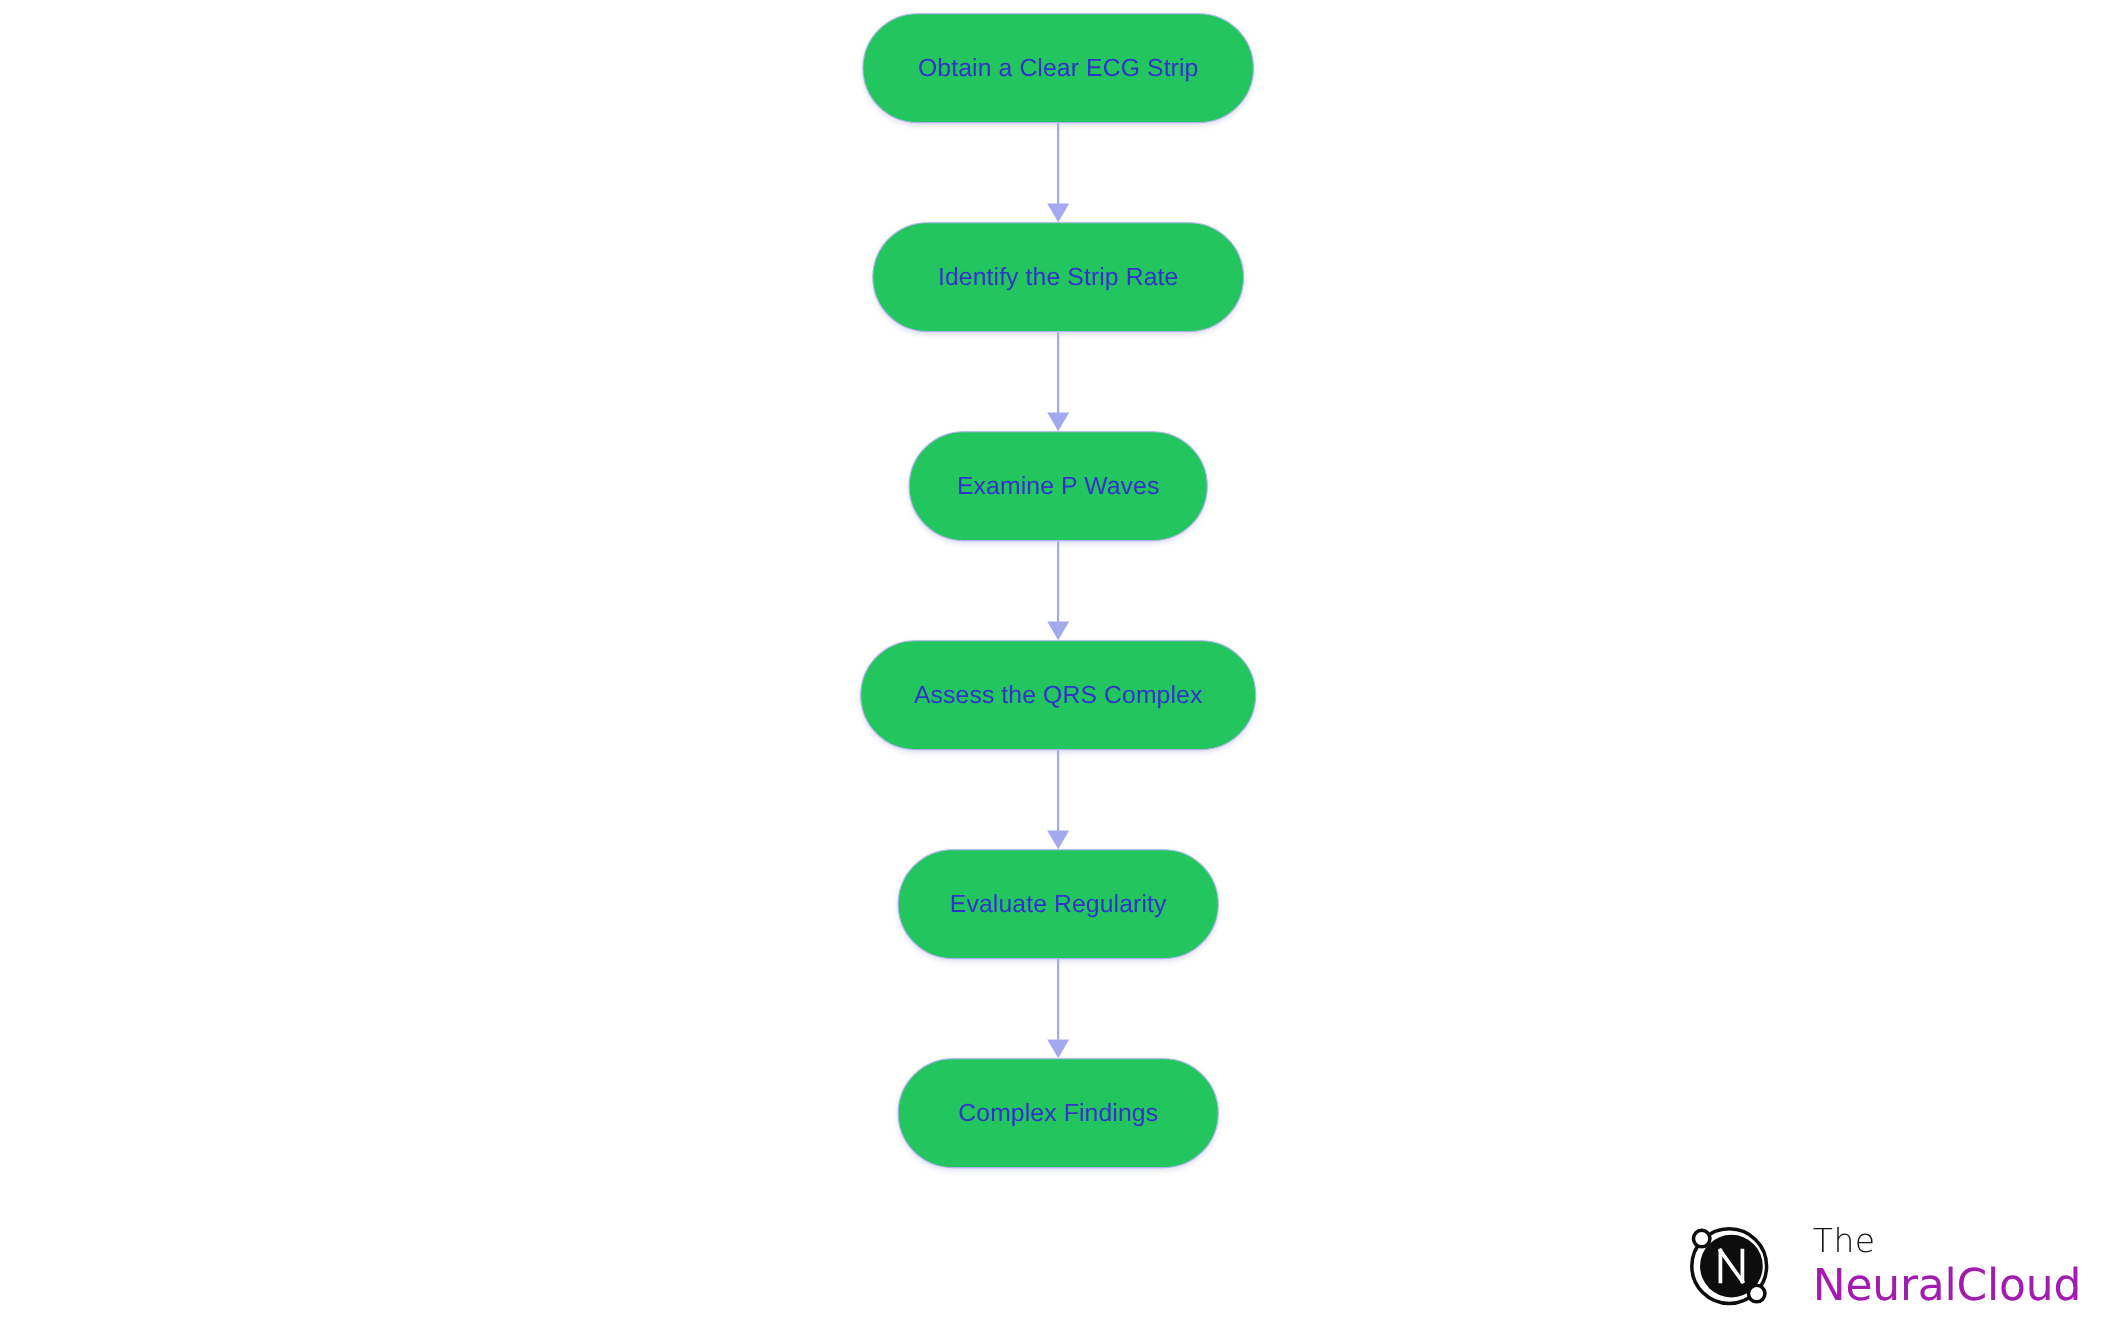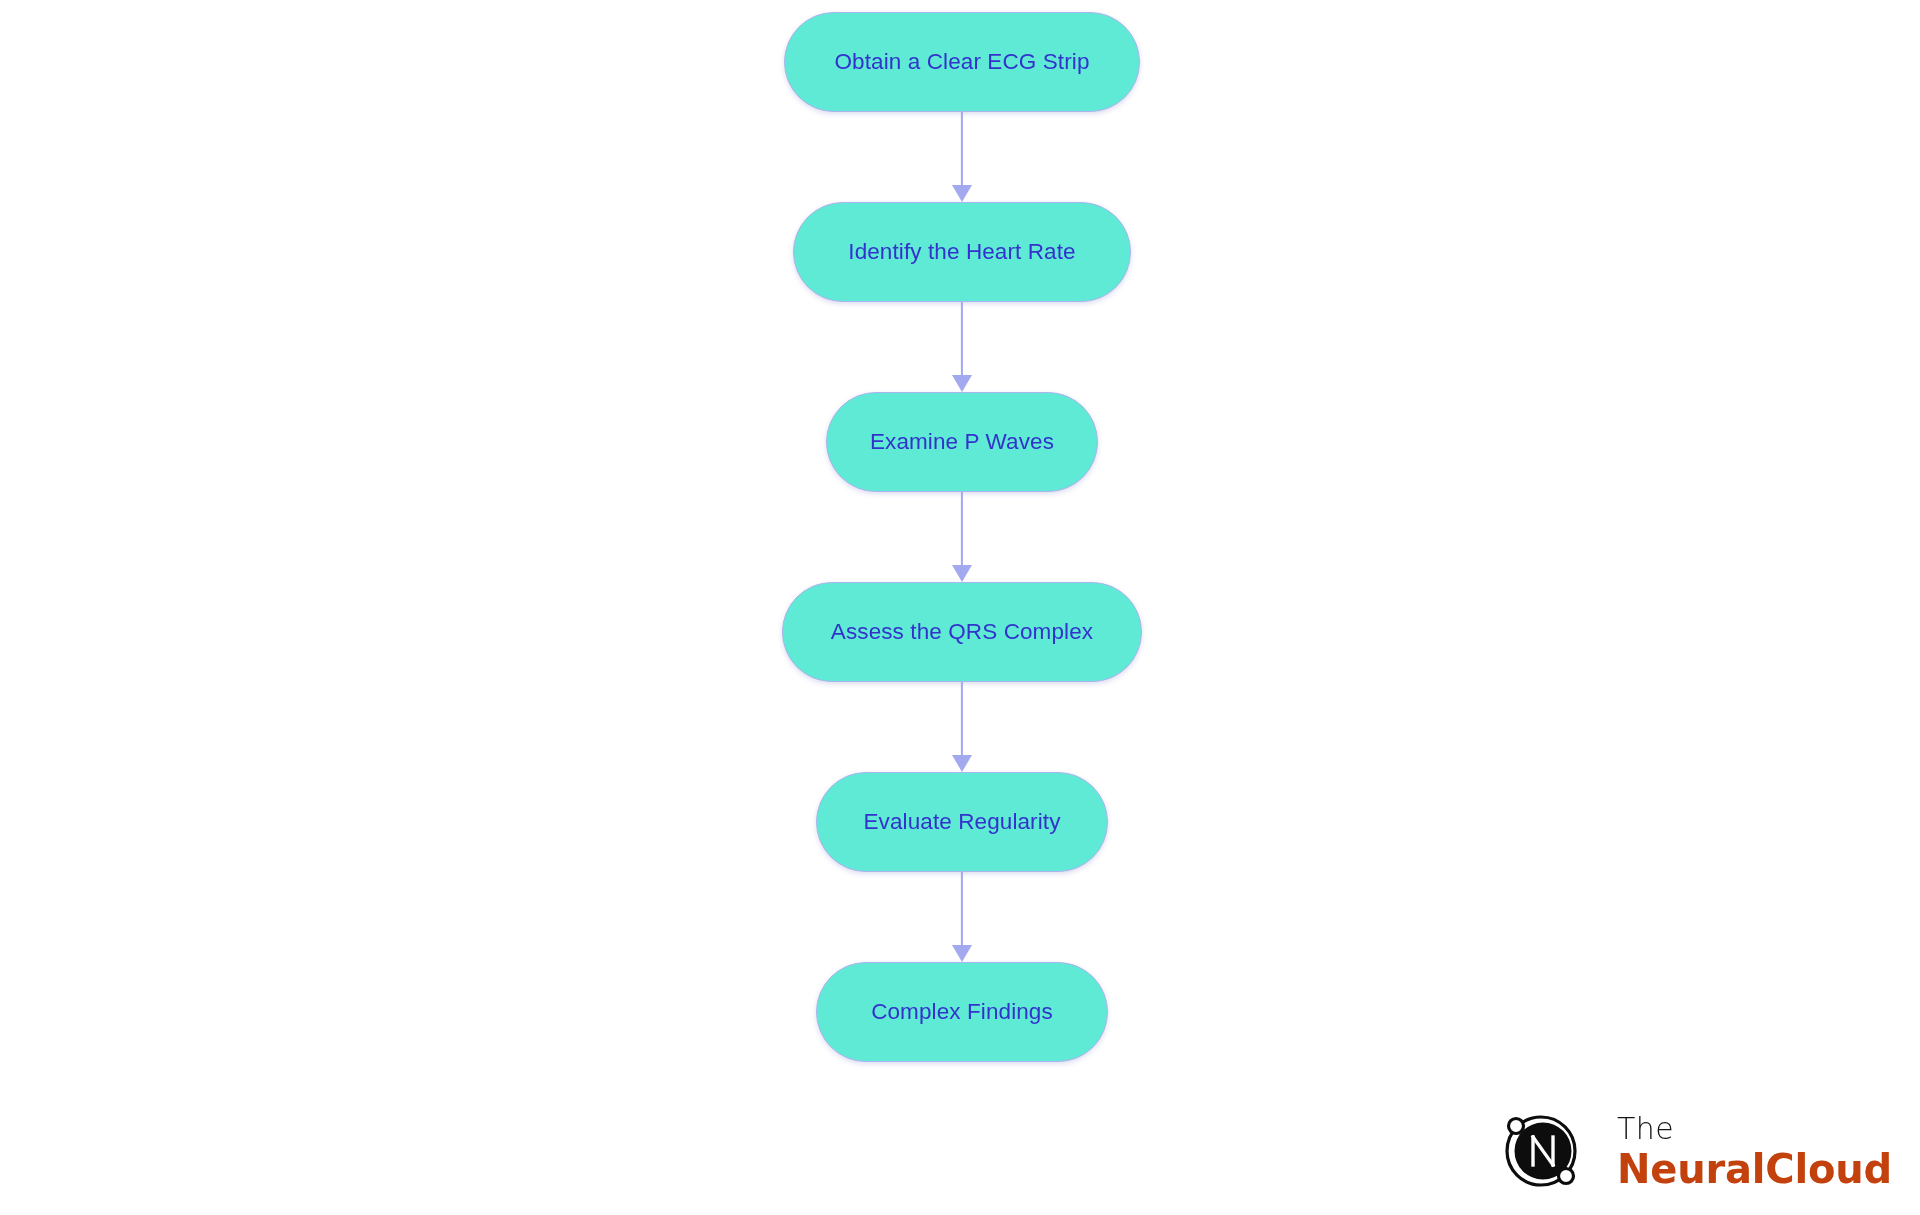--- a/index.html
+++ b/index.html
@@ -22,21 +22,21 @@
     width: 1920px;
     height: 1215px;
   }
 
   
   .node {
     position: absolute;
     box-sizing: border-box;
     height: 100px;
     border-radius: 52px;
-    background: #5eead4;
+    background: #22c55e;
     border: 1.5px solid #aeb2f0;
     box-shadow: 0 2px 5px rgba(120,125,200,0.25);
     display: flex;
     align-items: center;
     justify-content: center;
     transform: translateX(-50%);
   }
   .node-label {
     color: #3333cc;
     font-size: 22.5px;
@@ -91,36 +91,36 @@
   .brand-the {
     font-size: 30px;
     color: #141414;
     font-weight: 300;
     letter-spacing: 0.4px;
     font-family: "DejaVu Sans", sans-serif;
     margin-bottom: 5px;
   }
   .brand-name {
     font-size: 40px;
-    color: #c2410c;
-    font-weight: 700;
+    color: #a21caf;
+    font-weight: 400;
     letter-spacing: -0.2px;
     font-family: "DejaVu Sans", sans-serif;
   }
 </style>
 </head>
 <body>
 
 <div id="flow-canvas">
 
   <div class="node" id="node-0" style="left: 962px; top: 12px; width: 356px;">
     <span class="node-label">Obtain a Clear ECG Strip</span>
   </div>
   <div class="node" id="node-1" style="left: 962px; top: 202px; width: 338px;">
-    <span class="node-label">Identify the Heart Rate</span>
+    <span class="node-label">Identify the Strip Rate</span>
   </div>
   <div class="node" id="node-2" style="left: 962px; top: 392px; width: 272px;">
     <span class="node-label">Examine P Waves</span>
   </div>
   <div class="node" id="node-4" style="left: 962px; top: 772px; width: 292px;">
     <span class="node-label">Evaluate Regularity</span>
   </div>
   <div class="node" id="node-3" style="left: 962px; top: 582px; width: 360px;">
     <span class="node-label">Assess the QRS Complex</span>
   </div>

